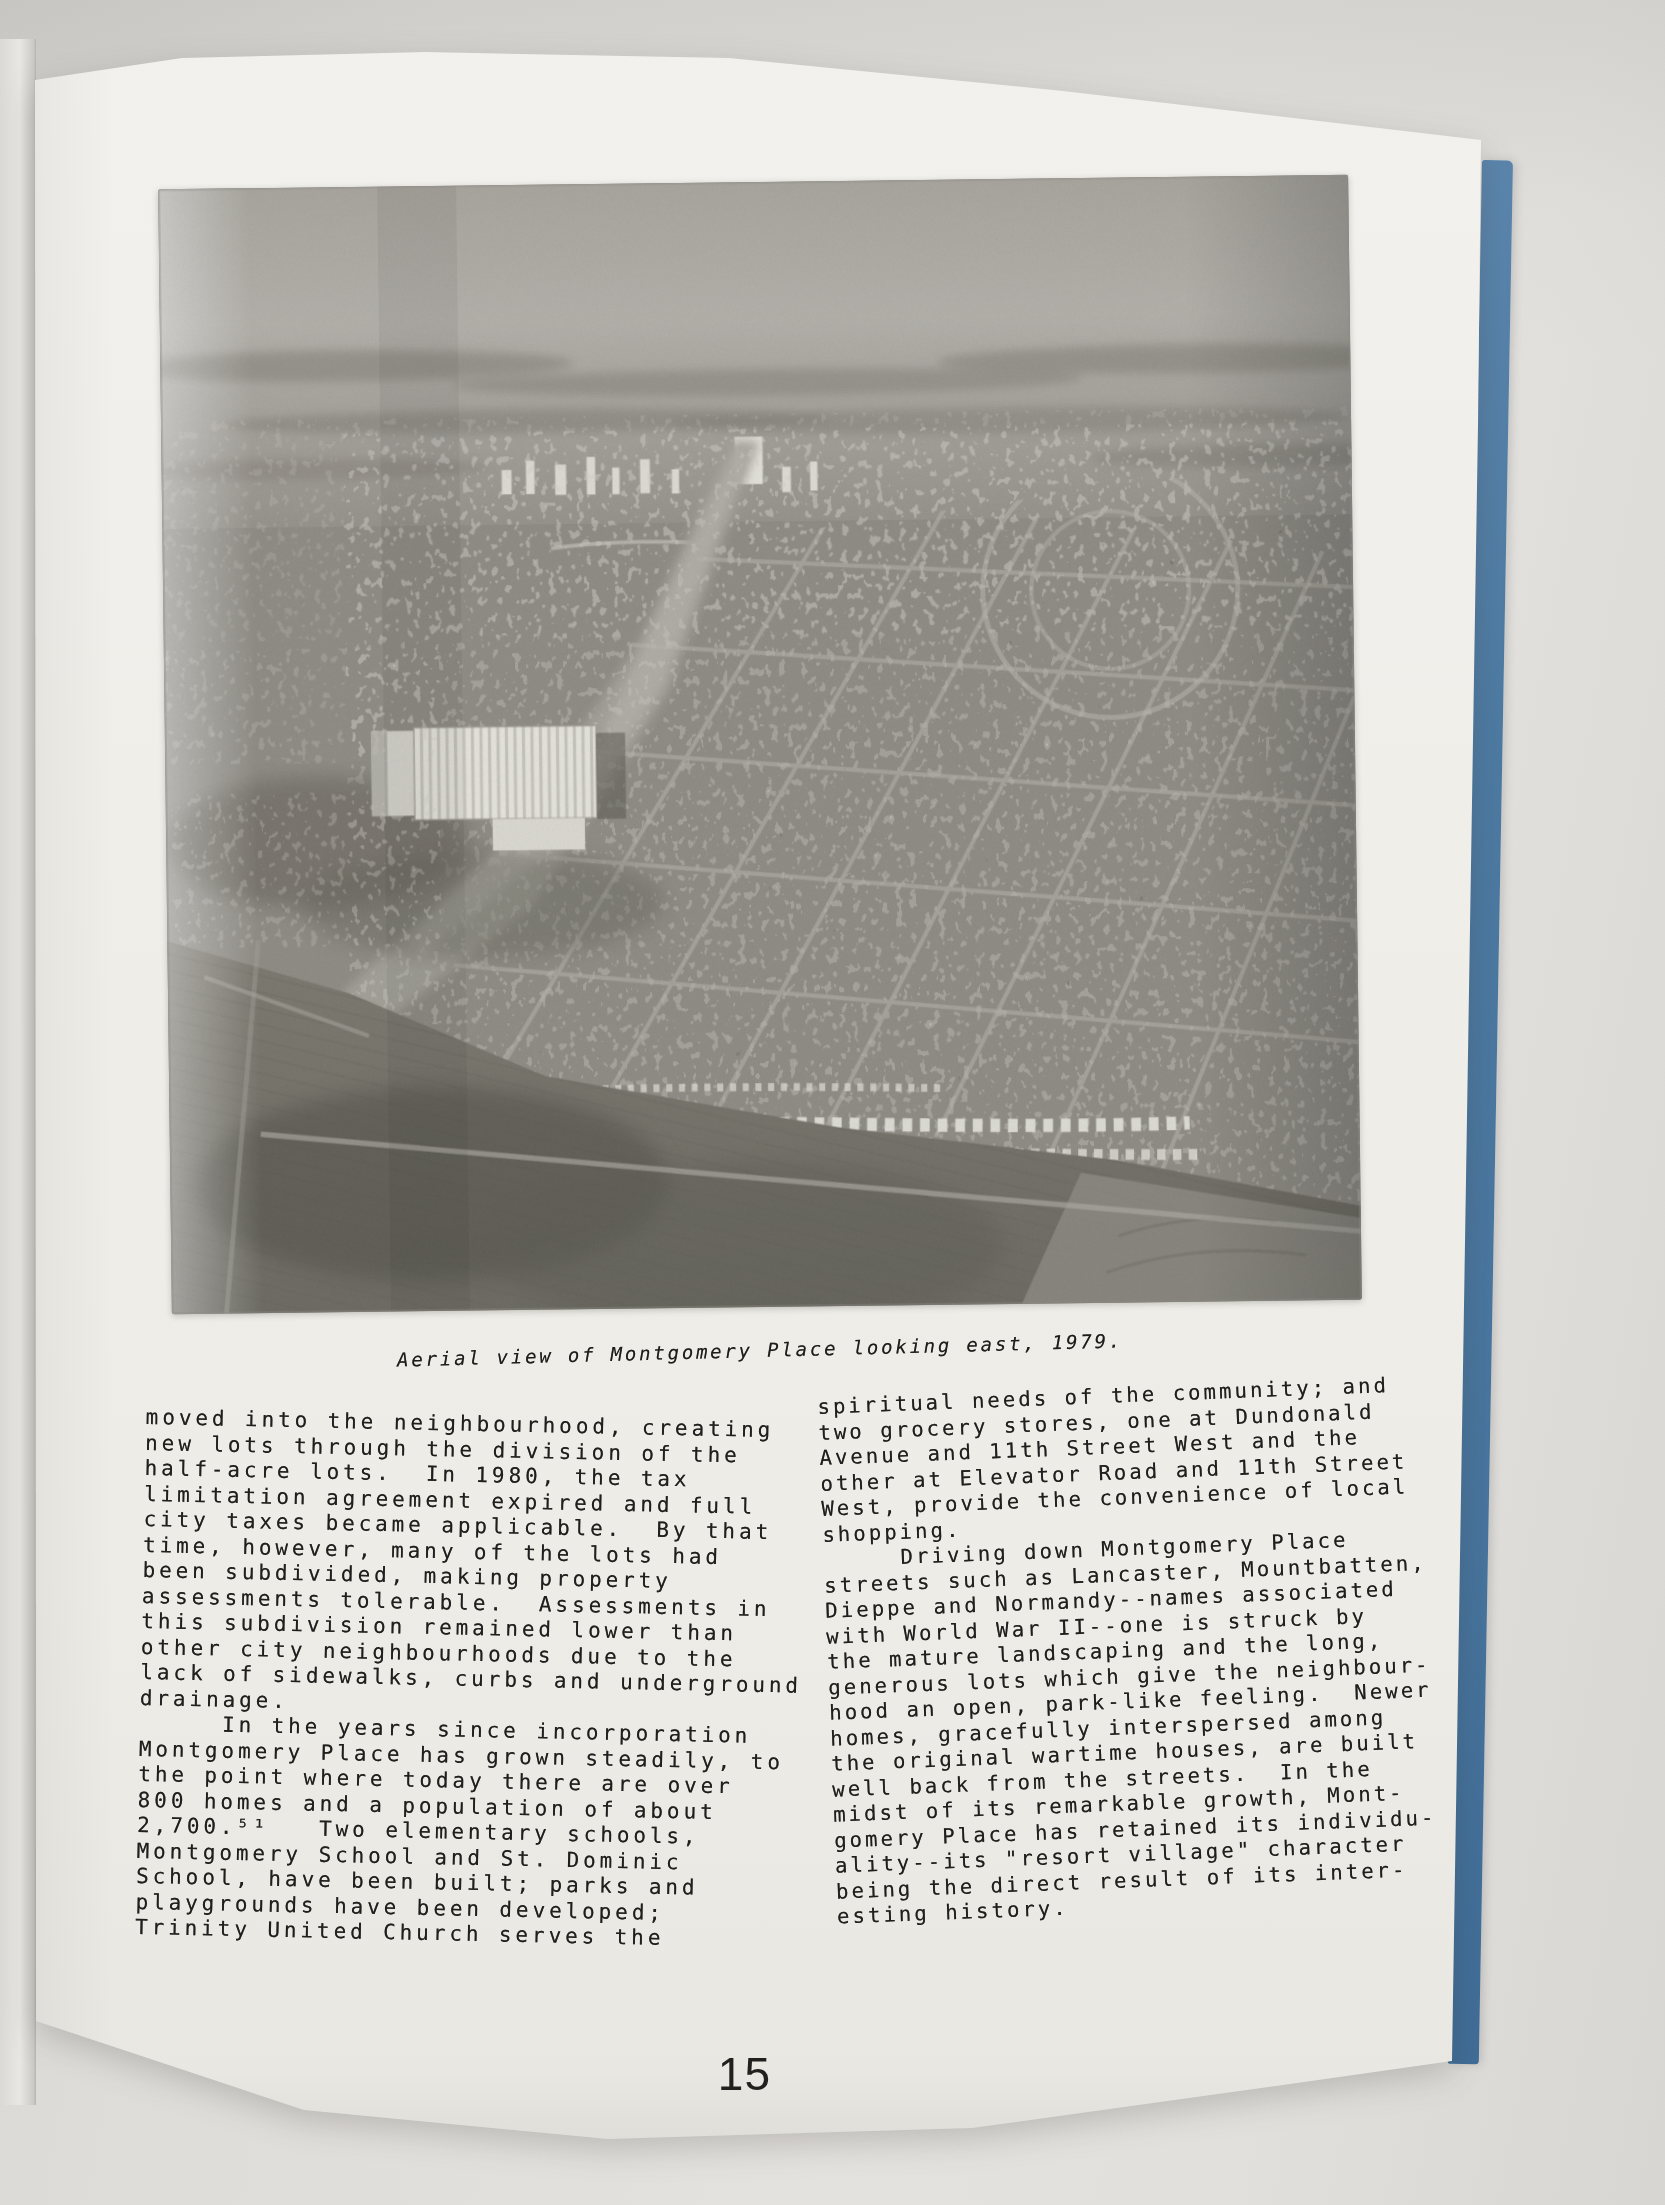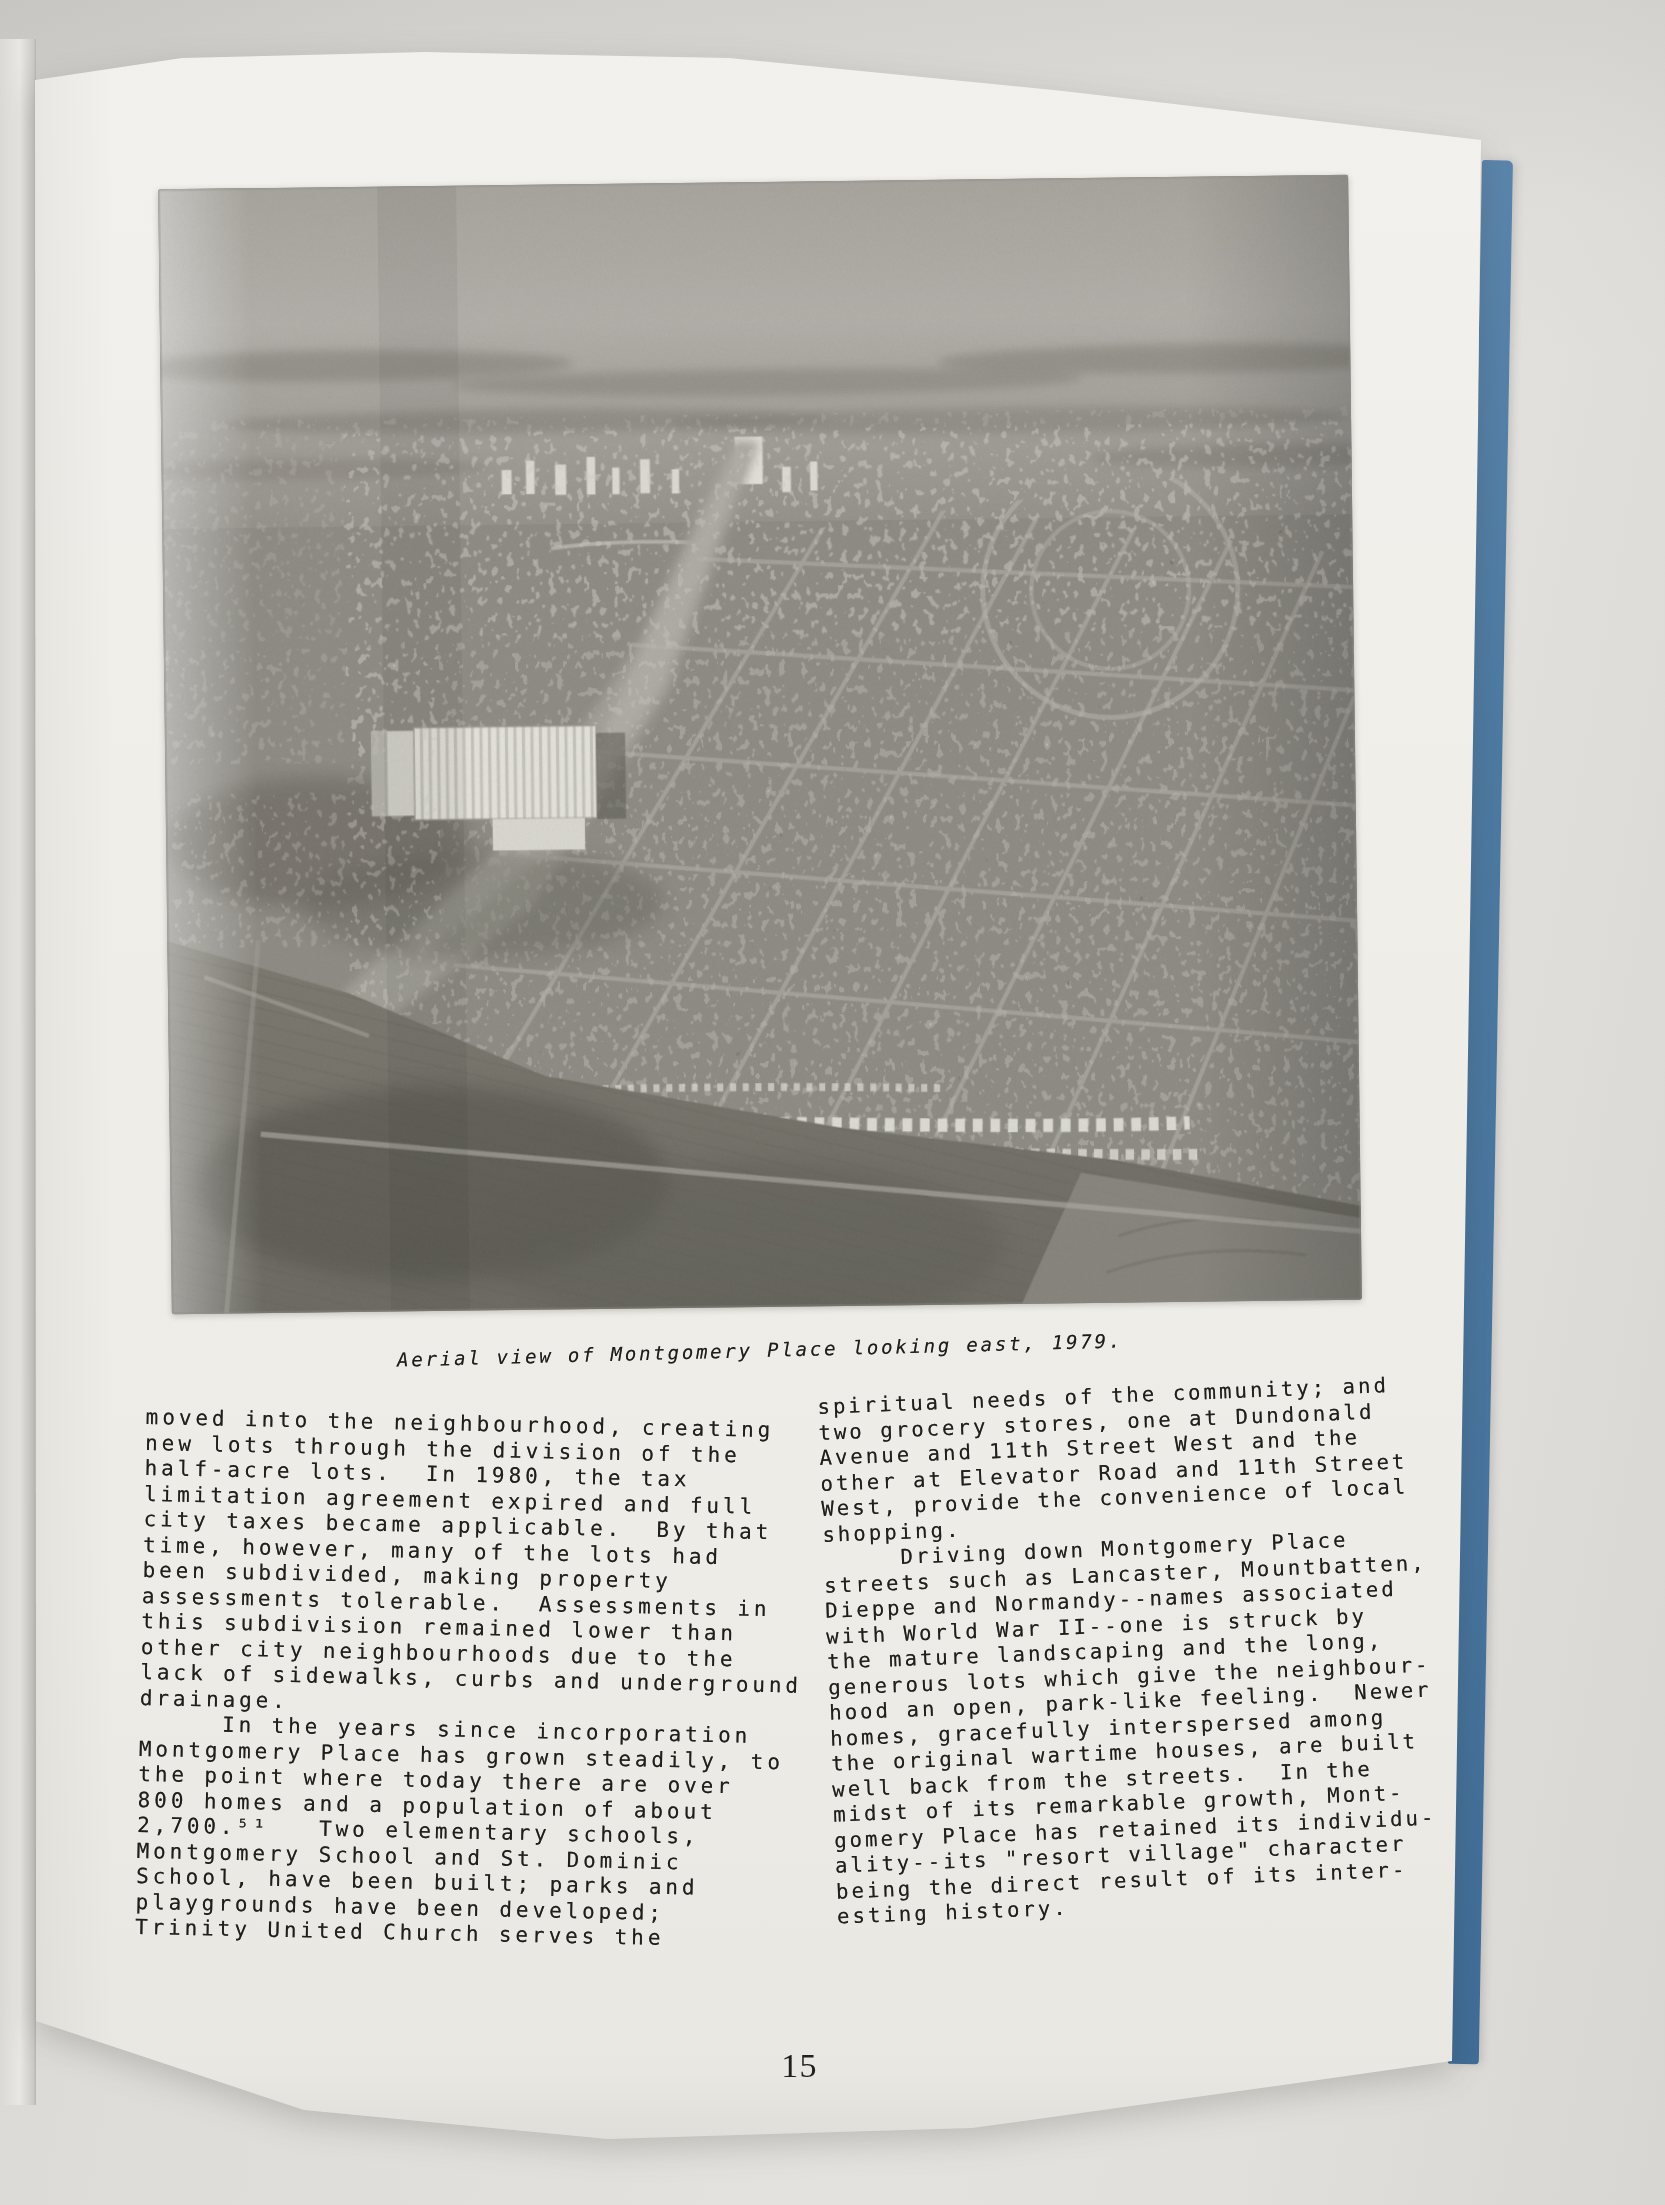--- a/index.html
+++ b/index.html
@@ -53,22 +53,22 @@
   }
   .column.left{
     left:146px;top:1405px;font-size:21px;letter-spacing:3.9px;
     transform:rotate(1.2deg);transform-origin:left top;
   }
   .column.right{
     left:817px;top:1395px;font-size:20.7px;letter-spacing:3px;
     transform:rotate(-2.2deg);transform-origin:left top;
   }
   .page-number{
-    position:absolute;left:751px;top:2047px;width:97px;text-align:center;
-    font-family:Liberation Serif, serif;font-size:34px;color:#21201e;
+    position:absolute;left:696px;top:2047px;width:97px;text-align:center;
+    font-family:Liberation Sans, sans-serif;font-size:46px;color:#21201e;
     letter-spacing:1.2px;
   }
 </style>
 </head>
 <body>
 
 <div class="facing-edge"></div>
 <div class="cover-strip"></div>
 
 <div class="page-shadow">

